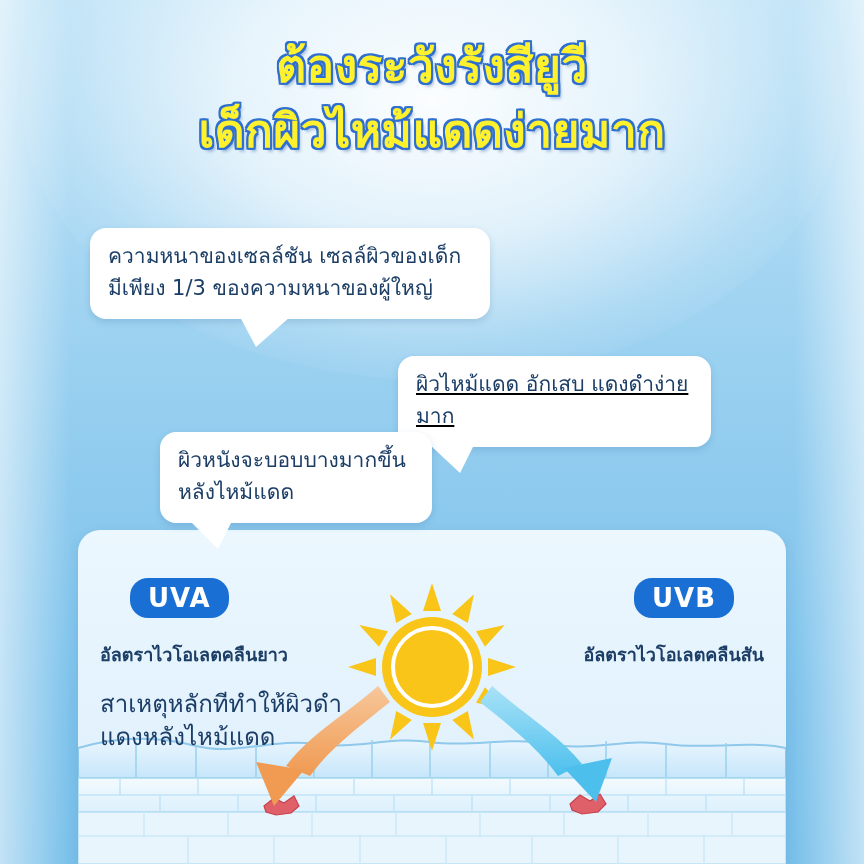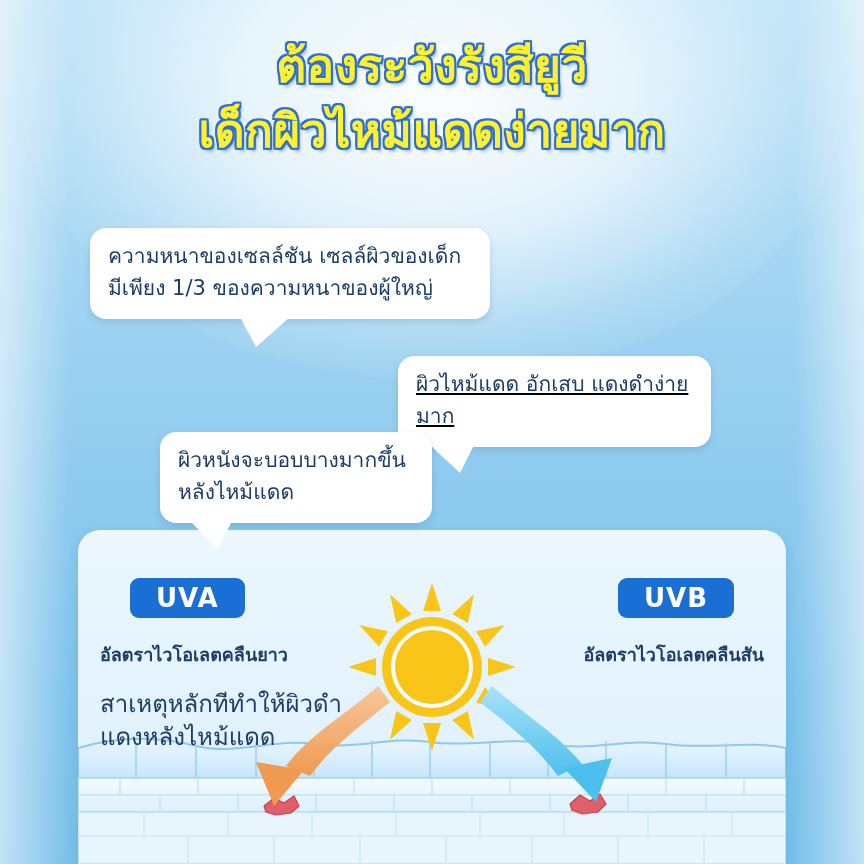--- a/index.html
+++ b/index.html
@@ -146,22 +146,22 @@
     z-index: 4;
   }
   .uv-tag {
     position: absolute;
     background: #1a6fd4;
     color: #ffffff;
     font-family: "DejaVu Sans", sans-serif;
     font-weight: bold;
     font-size: 26px;
     letter-spacing: 1px;
-    padding: 5px 26px;
-    border-radius: 9px;
+    padding: 5px 18px;
+    border-radius: 18px;
     top: 48px;
   }
   #uva-tag { left: 52px; }
   #uvb-tag { right: 52px; text-align: right; }
 
   .uv-text {
     position: absolute;
     font-family: "DejaVu Sans", sans-serif;
     color: #1b3d66;
     top: 94px;

